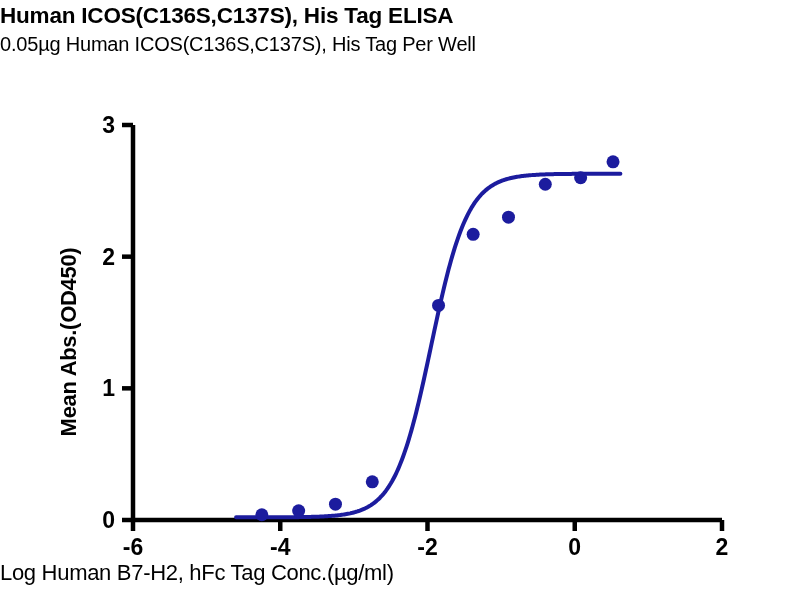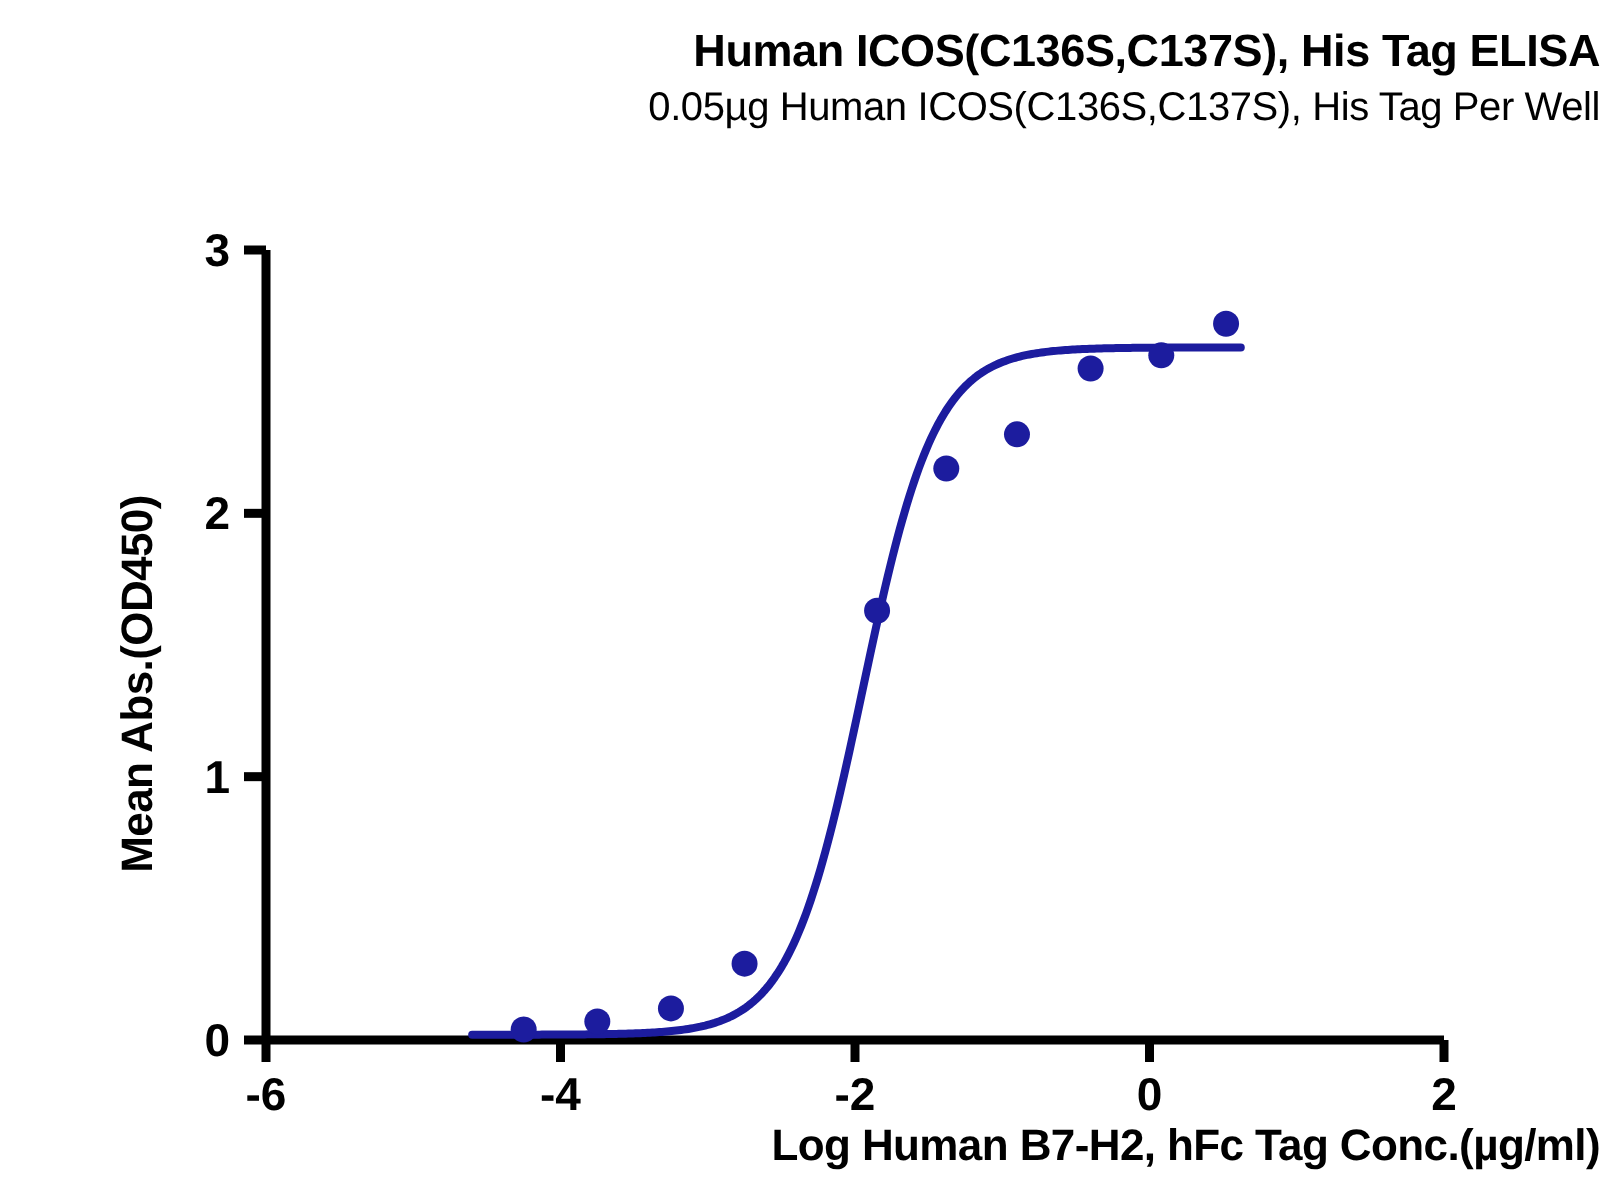--- a/index.html
+++ b/index.html
@@ -21,23 +21,23 @@
     left: 0;
     top: 0;
     width: 800px;
     height: 600px;
   }
 
   
   #title-block {
     position: absolute;
     left: 0;
-    top: 12px;
+    top: 2px;
     width: 800px;
-    text-align: right;
+    text-align: left;
   }
   #chart-title {
     font-size: 22.5px;
     font-weight: bold;
     letter-spacing: -0.2px;
     line-height: 27px;
     white-space: nowrap;
   }
   #chart-subtitle {
     font-size: 20px;
@@ -47,23 +47,23 @@
     white-space: nowrap;
     margin-top: 2px;
   }
 
   
   #xlabel {
     position: absolute;
     left: 0;
     top: 560px;
     width: 800px;
-    text-align: right;
+    text-align: left;
     font-size: 22px;
-    font-weight: bold;
+    font-weight: normal;
     letter-spacing: -0.3px;
     white-space: nowrap;
   }
   #ylabel {
     position: absolute;
     left: 0px;
     top: 0px;
     width: 420px;
     height: 40px;
     transform: translate(-134px, 322px) rotate(-90deg);

